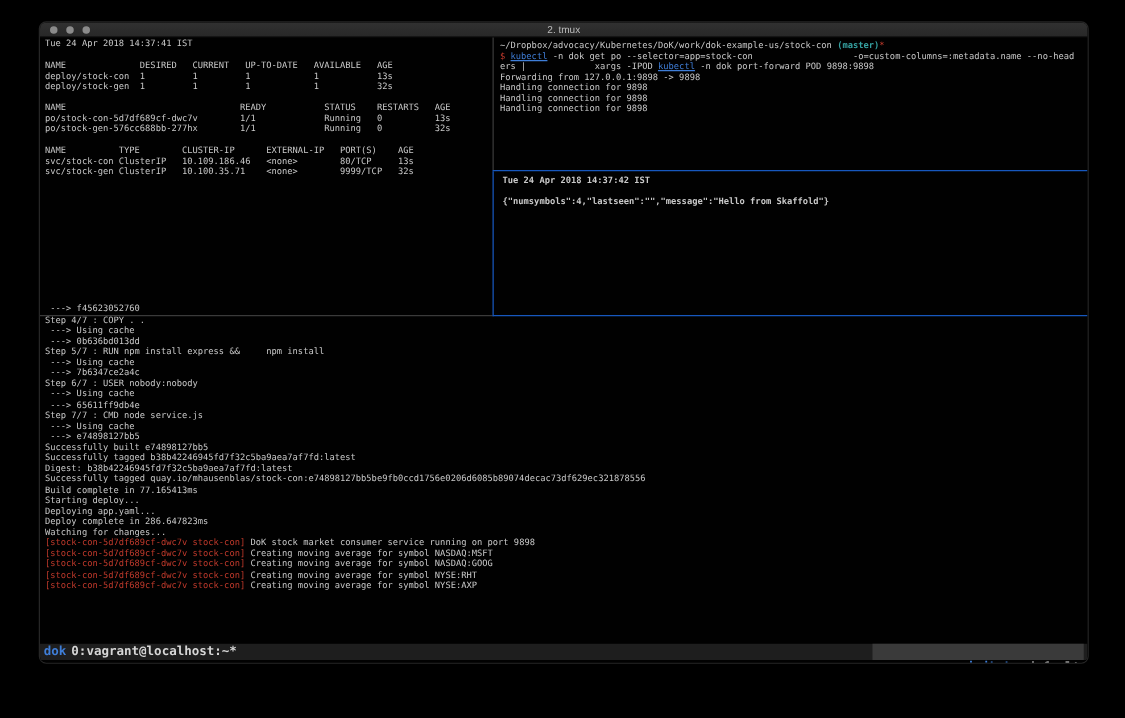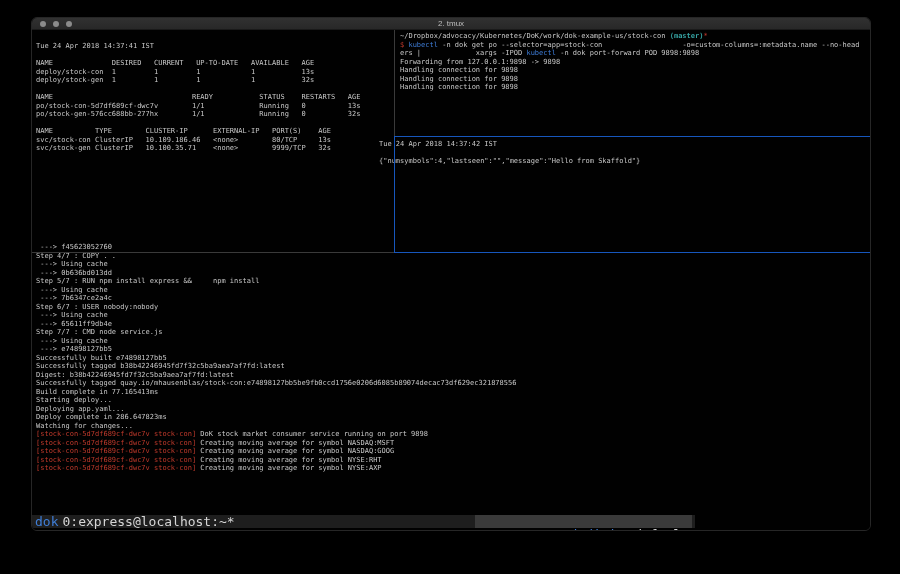--- a/index.html
+++ b/index.html
@@ -20,40 +20,40 @@
   .dot { width:6px; height:6px; border-radius:50%; background:#8b8b8b; }
   .win-title {
     position:absolute; left:0; right:0; text-align:center; font-size:8px;
     color:#bdbdbd; font-family:"Liberation Sans",sans-serif; line-height:12px;
   }
   .content { position:relative; width:838px; height:501px; background:#010101; }
   .pane {
     position:absolute; overflow:hidden; font-size:7px; line-height:8.5px;
     color:var(--fg,#c9c9c9); white-space:pre;
   }
-  .pane-tl { left:0;   top:0;    width:362px; height:222px; padding:12px 0 0 4px; }
+  .pane-tl { left:0;   top:0;    width:362px; height:222px; padding:1px 0 0 4px; }
   .pane-tr { left:363px; top:0;  width:475px; height:106px; padding:2px 0 0 5px; }
-  .pane-mr { left:342px; top:107px; width:475px; height:115px; padding:3px 0 0 5px; }
+  .pane-mr { left:365px; top:107px; width:475px; height:115px; padding:3px 0 0 5px;font-weight:bold; }
   .pane-bt { left:0;   top:210px; width:838px; height:262px; padding:3px 0 0 4px; }
   .divider { position:absolute; background:var(--border,#3a3a3a); }
   .divider.active { background:var(--border-active,#1757bd); }
   .div-v-top { left:362px; top:0; width:1px; height:106px; }
   .div-h-mid { left:362px; top:106px; width:476px; height:1px; }
   .div-v-bot { left:362px; top:107px; width:1px; height:116px; }
   .div-h-bot-left  { left:0; top:222px; width:362px; height:1px; }
   .div-h-bot-right { left:362px; top:222px; width:476px; height:1px; }
   .tline { min-height:8.5px; }
   .c-fg   { color:var(--fg,#c9c9c9); }
   .c-red  { color:var(--red,#c13a2c); }
-  .c-blue { color:var(--blue,#3f7ed8); }
+  .c-blue { color:var(--blue,#3f7ed8);text-decoration:underline; }
   .c-cyan { color:var(--cyan,#35a0a0);font-weight:bold; }
   .statusbar {
-    position:absolute; left:0; top:485px; width:663px; height:13px;
-    background:#1e1e1e; font-size:13px; line-height:13px;
-    display:flex; justify-content:space-between; padding:0 3px; white-space:pre;
+    position:absolute; left:0; top:485px; width:838px; height:13px;
+    background:#1e1e1e; font-size:10px; line-height:13px;
+    display:flex; justify-content:space-between; padding:0 3px; white-space:pre;font-weight:bold;
   }
   .sb-left { display:flex; }
   .sb-session { color:var(--blue,#3f7ed8); margin-right:4px; }
   .sb-window  { color:#d6d6d6; }
   .sb-chip { background:#3a3a3a; padding:0 3px; color:#d6d6d6; }
   .sb-k8s  { color:var(--blue,#3f7ed8); }
 </style>
 </head>
 <body>
 
@@ -77,21 +77,21 @@
 
       <div class="divider div-v-top"></div>
       <div class="divider active div-h-mid"></div>
       <div class="divider active div-v-bot"></div>
       <div class="divider div-h-bot-left"></div>
       <div class="divider active div-h-bot-right"></div>
 
       <div class="statusbar">
         <div class="sb-left">
           <span class="sb-session">dok</span>
-          <span class="sb-window">0:express@localhost:~*</span>
+          <span class="sb-window">0:vagrant@localhost:~*</span>
         </div>
         <div class="sb-chip">
           <span class="sb-k8s">⎈</span><span class="sb-k8s">minikube</span><span>:default</span>
         </div>
       </div>
     </div>
 
   </div>
 </div>
 

